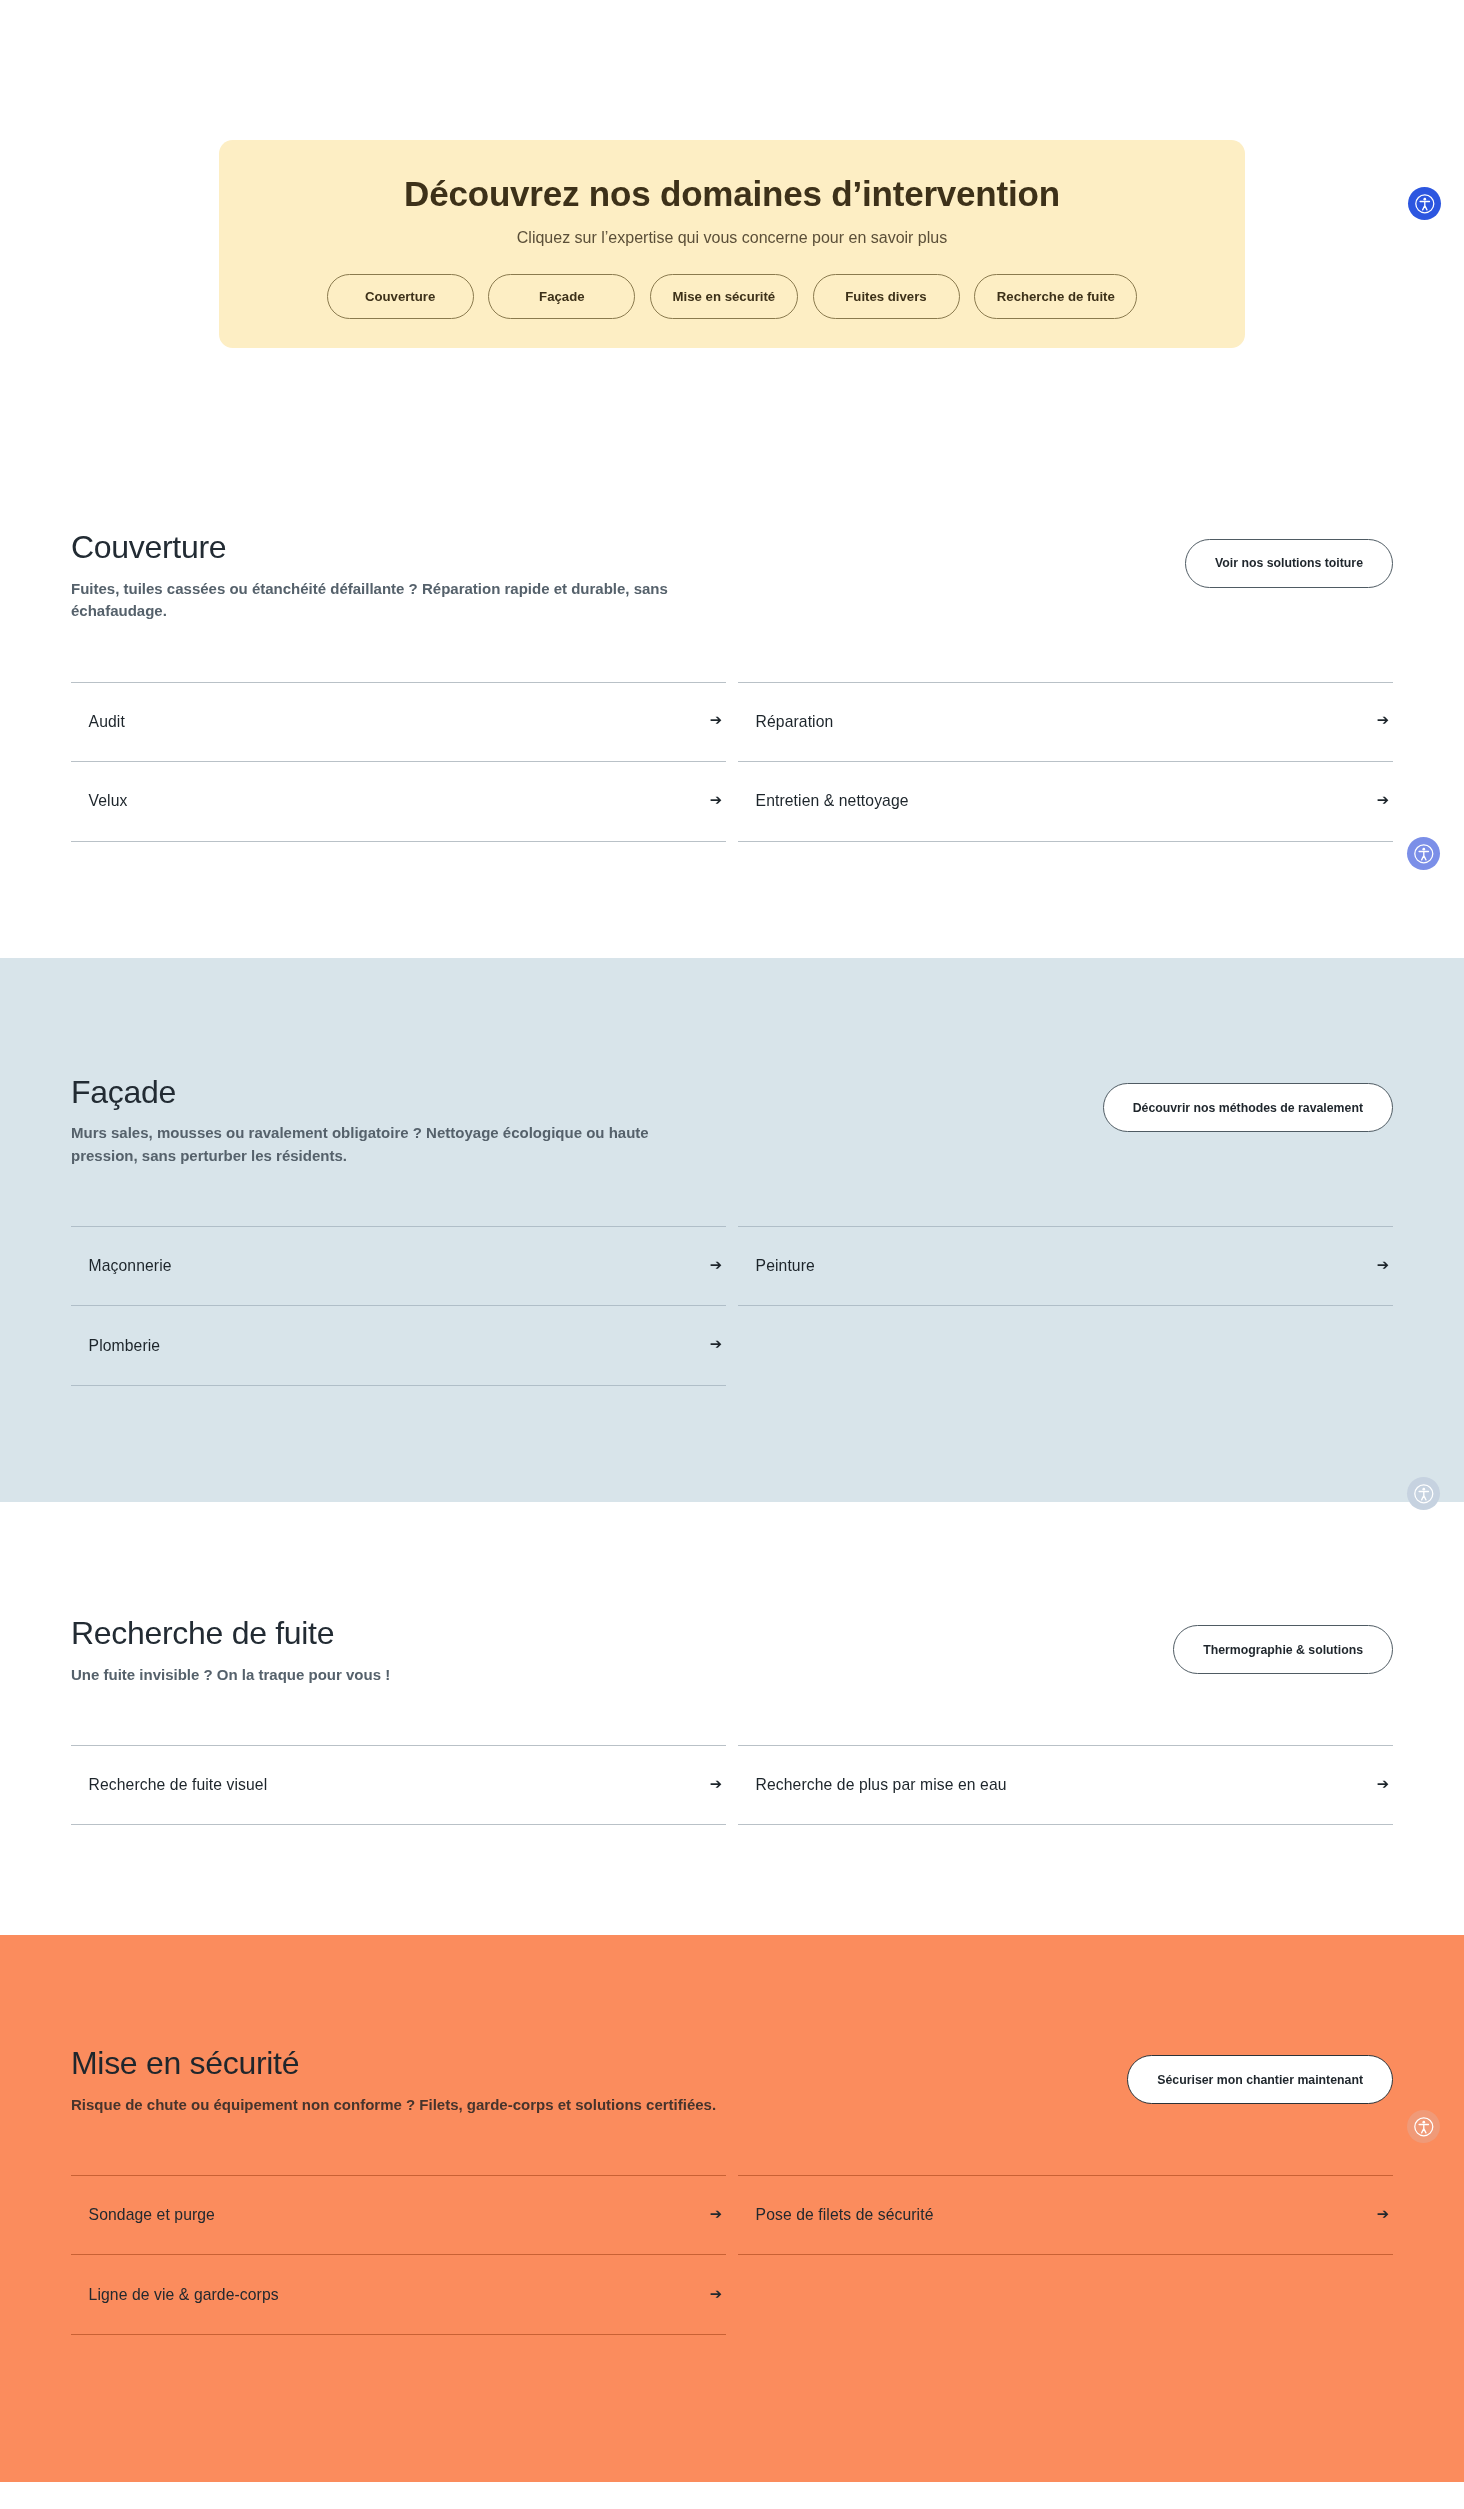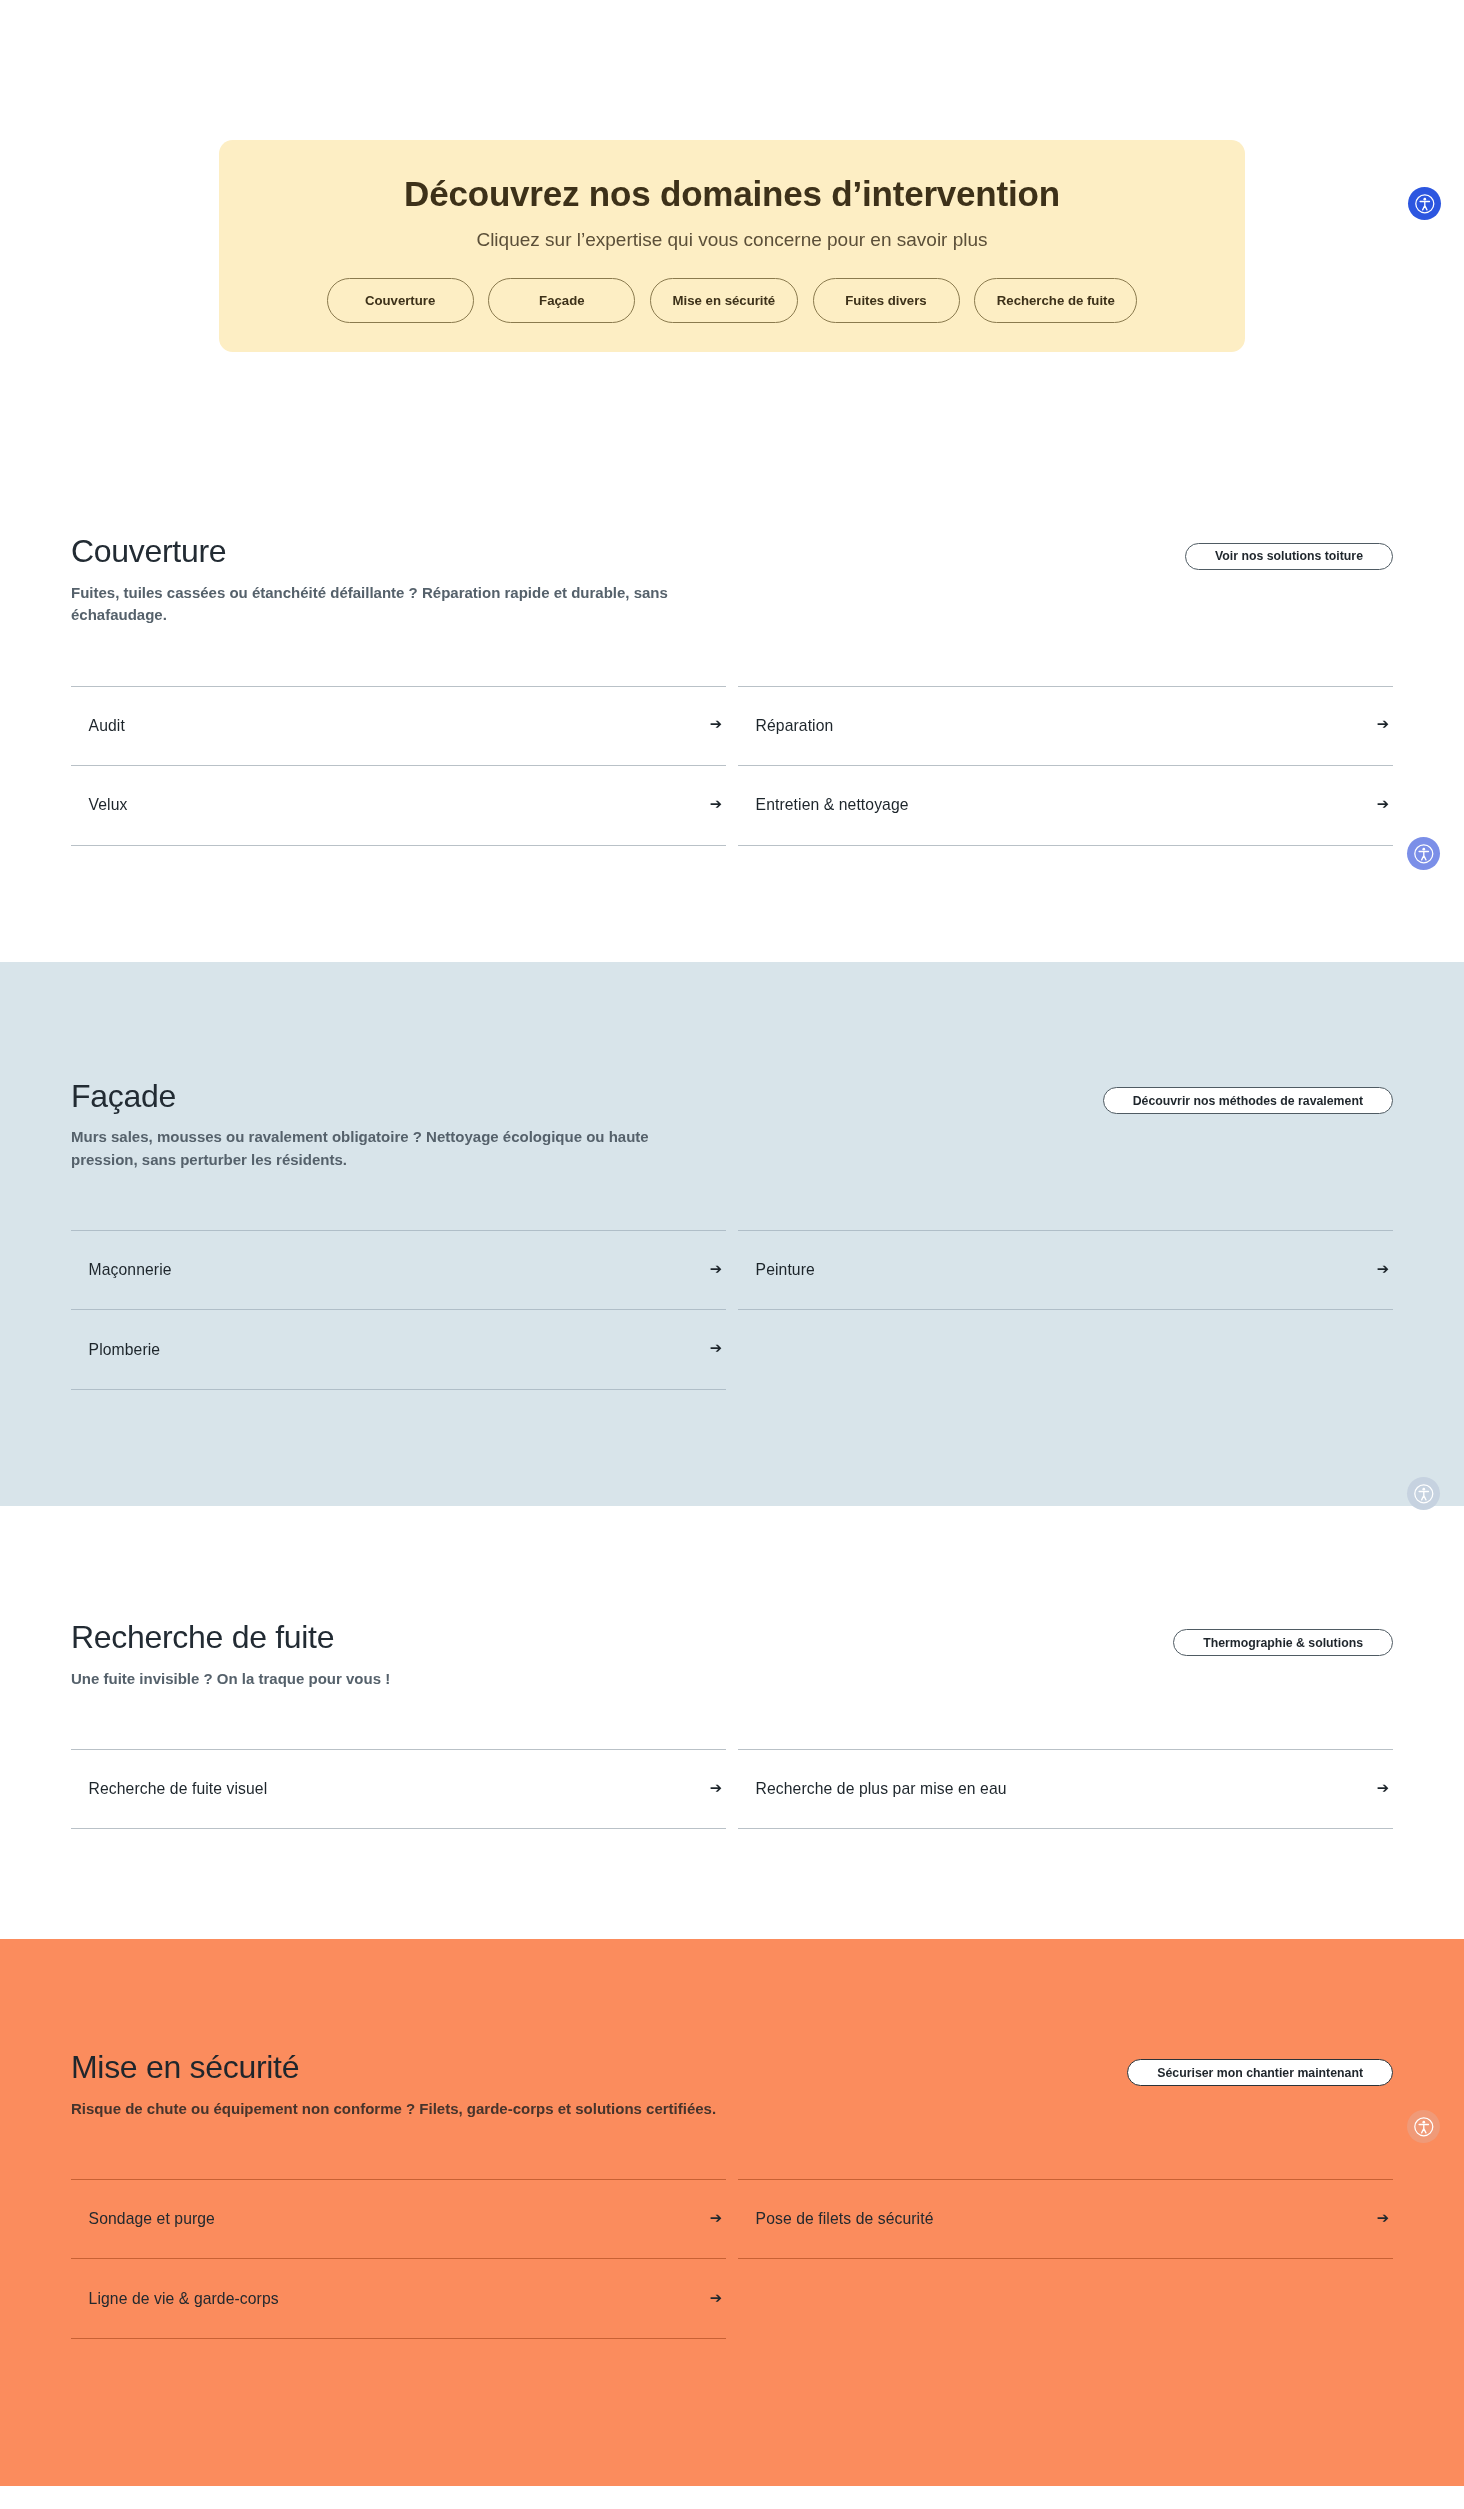--- a/index.html
+++ b/index.html
@@ -36,21 +36,21 @@
   }
   .hero-title {
     font-size: 35px;
     font-weight: 700;
     color: #3d3119;
     letter-spacing: -0.2px;
     line-height: 1.2;
   }
   .hero-subtitle {
     margin-top: 13.7px;
-    font-size: 19px;
+    font-size: 16px;
     color: #5b4f38;
     font-weight: 400;
   }
   .pill-row {
     margin-top: 27.4px;
     display: flex;
     justify-content: center;
     gap: 14.7px;
     flex-wrap: wrap;
   }
@@ -115,21 +115,21 @@
     max-width: 647px;
   }
   .sec-cta-zone { padding-top: 9.8px; }
   .cta-btn {
     display: inline-flex;
     align-items: center;
     justify-content: center;
     background: #ffffff;
     border: 1.3px solid #4f5b63;
     border-radius: 979px;
-    height: 27px;
+    height: 49px;
     padding: 0 29px;
     font-size: 12.3px;
     font-weight: 700;
     color: #1f262c;
     cursor: pointer;
     white-space: nowrap;
   }
 
   
   .svc-grid {

